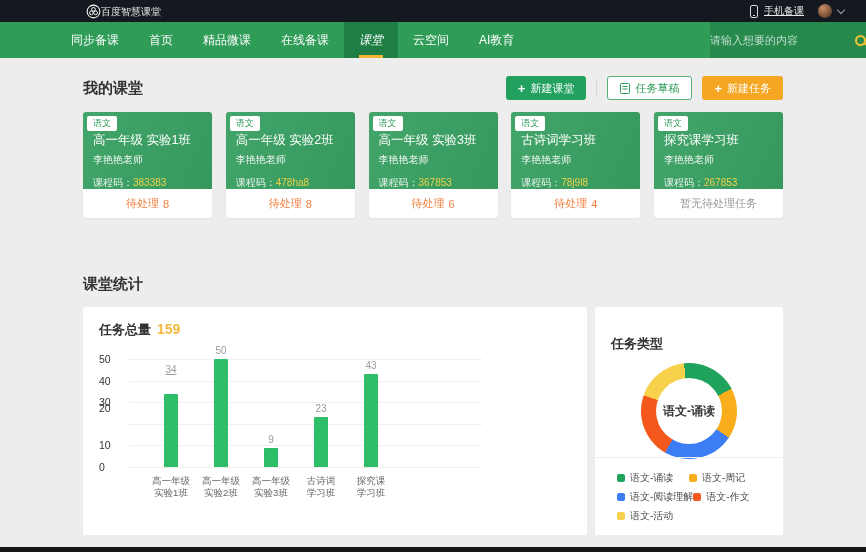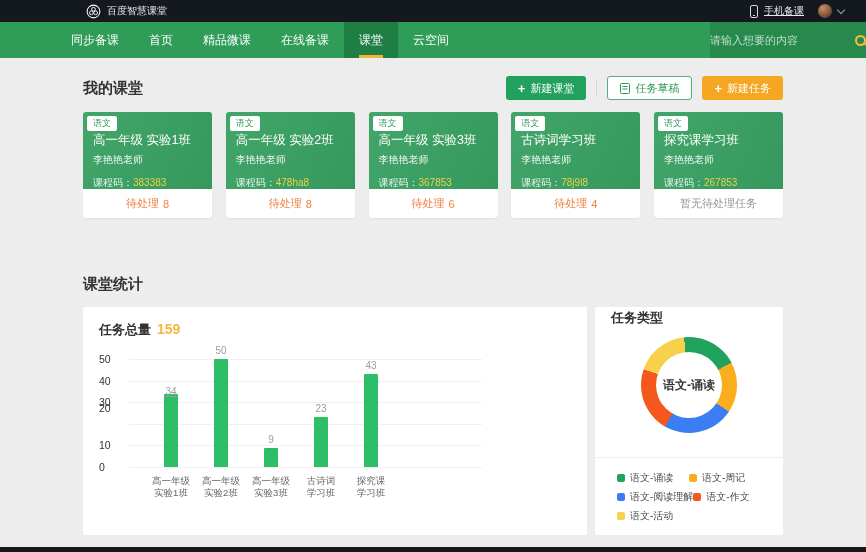--- a/index.html
+++ b/index.html
@@ -2,39 +2,39 @@
 <html><head>
 <meta charset="utf-8">
 <style>
   * { margin:0; padding:0; box-sizing:border-box; }
   html,body { width:866px; height:552px; overflow:hidden; background:#EDEDED;
               font-family:"Liberation Sans","DejaVu Sans",sans-serif; }
 
   
   .topbar { height:22px; background:#14181F; display:flex; align-items:center;
             padding:0 22px 0 86px; color:#E9E9E9; font-size:10px; }
-  .brand { display:flex; align-items:center; gap:6px; }
+  .brand { display:flex; align-items:flex-end; }
   .logo-svg { display:block; }
   .top-right { margin-left:auto; display:flex; align-items:center; gap:6px;text-decoration:underline; }
   .phone-ico { width:8px; height:13px; border:1px solid #D8D8D8; border-radius:2px;
                position:relative; }
   .phone-ico:after { content:""; position:absolute; bottom:1px; left:2px; right:2px;
                      height:1px; background:#D8D8D8; }
   .avatar { width:14px; height:14px; border-radius:50%; margin-left:8px;
             background:radial-gradient(circle at 35% 30%, #c98e66, #6e4a33 70%, #3c2a1e); }
   .chev { width:6px; height:6px; border-right:1px solid #9AA0A8; border-bottom:1px solid #9AA0A8;
           transform:rotate(45deg); margin-top:-3px; }
 
   
   .navbar { height:36px; background:#2F9C58; display:flex; align-items:stretch;
             padding-left:56px; position:relative; }
   .nav-items { display:flex; align-items:stretch; }
   .nav-item { color:#FFFFFF; font-size:12px; display:flex; align-items:center;
               padding:0 15px; cursor:pointer; position:relative; }
-  .nav-item.active { background:#1E7E44; }
+  .nav-item.active { background:#1E7E44;font-style:italic; }
   .nav-item.active:after { content:""; position:absolute; left:50%; bottom:0;
                            transform:translateX(-50%); width:24px; height:3px; background:#F2B632; }
   .nav-search { margin-left:auto; width:156px; background:#27894C; display:flex;
                 align-items:center; padding:0 0; }
   .nav-search input { flex:1; background:transparent; border:none; outline:none;
                       color:#CDE8D7; font-size:11px; font-family:inherit; }
   .nav-search input::placeholder { color:#BFDFCC; }
   .search-glyph { width:11px; height:11px; border:2px solid #F0C335; border-radius:50%;
                   position:relative; flex:none; }
   .search-glyph:after { content:""; position:absolute; width:5px; height:2px; background:#F0C335;
@@ -68,21 +68,21 @@
   .card-code b { color:#EAD34A; font-weight:normal; }
   .card-foot { height:29px; display:flex; align-items:center; justify-content:center;
                font-size:11px; color:#F08040; gap:4px; }
   .card-foot.muted { color:#999; }
 
   
   .stats-title { margin-top:57px; }
   .panels { display:flex; gap:8px; margin-top:13px; }
   .panel { background:#fff; border-radius:2px; height:228px; position:relative; }
   .panel-left { width:504px; padding:14px 16px; }
-  .panel-right { flex:1; padding:2px 16px; }
+  .panel-right { flex:1; padding:28px 16px; }
   .panel-head { font-size:13px; font-weight:bold; color:#333; }
   .panel-head .total { color:#F5B73E; font-size:14px; margin-left:6px; }
 
   
   .bar-chart { position:relative; margin-top:4px; height:170px; }
   .grid-line { position:absolute; height:1px; background:#F0F0F0; }
   .y-label { position:absolute; left:0; width:20px; font-size:10.5px; color:#333; }
   .bar { position:absolute; width:14px; border-radius:1px 1px 0 0; }
   .bar-value { position:absolute; width:30px; text-align:center; font-size:10px; color:#9B9B9B; }
   .bar-cat { position:absolute; width:56px; text-align:center; font-size:9.5px; color:#666;
@@ -127,20 +127,21 @@
 </div>
 
 <div class="navbar">
   <div class="nav-items">
     <div class="nav-item">同步备课</div>
     <div class="nav-item">首页</div>
     <div class="nav-item">精品微课</div>
     <div class="nav-item">在线备课</div>
     <div class="nav-item active">课堂</div>
     <div class="nav-item">云空间</div>
+    <div class="nav-item">AI教育</div>
   </div>
   <div class="nav-search">
     <input type="text" placeholder="请输入想要的内容" style="">
     <span class="search-glyph"></span>
   </div>
 </div>
 
 <div class="container">
 
   <div class="section-head">
@@ -249,21 +250,21 @@
           <div class="y-label" style="top: 96.4px;">10</div>
           <div class="grid-line" style="top: 80.8px; left: 30px; width: 353px;"></div>
           <div class="y-label" style="top: 59px;">20</div>
           <div class="grid-line" style="top: 59.2px; left: 30px; width: 353px;"></div>
           <div class="y-label" style="top: 53.2px;">30</div>
           <div class="grid-line" style="top: 37.6px; left: 30px; width: 353px;"></div>
           <div class="y-label" style="top: 31.6px;">40</div>
           <div class="grid-line" style="top: 16px; left: 30px; width: 353px;"></div>
           <div class="y-label" style="top: 10px;">50</div>
           <div class="bar" style="left: 65px; top: 50.56px; height: 73.44px; background: rgb(46, 190, 104);"></div>
-          <div class="bar-value" style="left: 57px; top: 43px; color: rgb(155, 155, 155); text-decoration: underline;">34</div>
+          <div class="bar-value" style="left: 57px; top: 21px; color: rgb(155, 155, 155); text-decoration: underline;">34</div>
           <div class="bar-cat" style="left: 44px; top: 132px;">高一年级
 实验1班</div>
           <div class="bar" style="left: 115px; top: 16px; height: 108px; background: rgb(46, 190, 104);"></div>
           <div class="bar-value" style="left: 107px; top: 2px; color: rgb(155, 155, 155);">50</div>
           <div class="bar-cat" style="left: 94px; top: 132px;">高一年级
 实验2班</div>
           <div class="bar" style="left: 165px; top: 104.56px; height: 19.44px; background: rgb(46, 190, 104);"></div>
           <div class="bar-value" style="left: 157px; top: 90.56px; color: rgb(155, 155, 155);">9</div>
           <div class="bar-cat" style="left: 144px; top: 132px;">高一年级
 实验3班</div>

